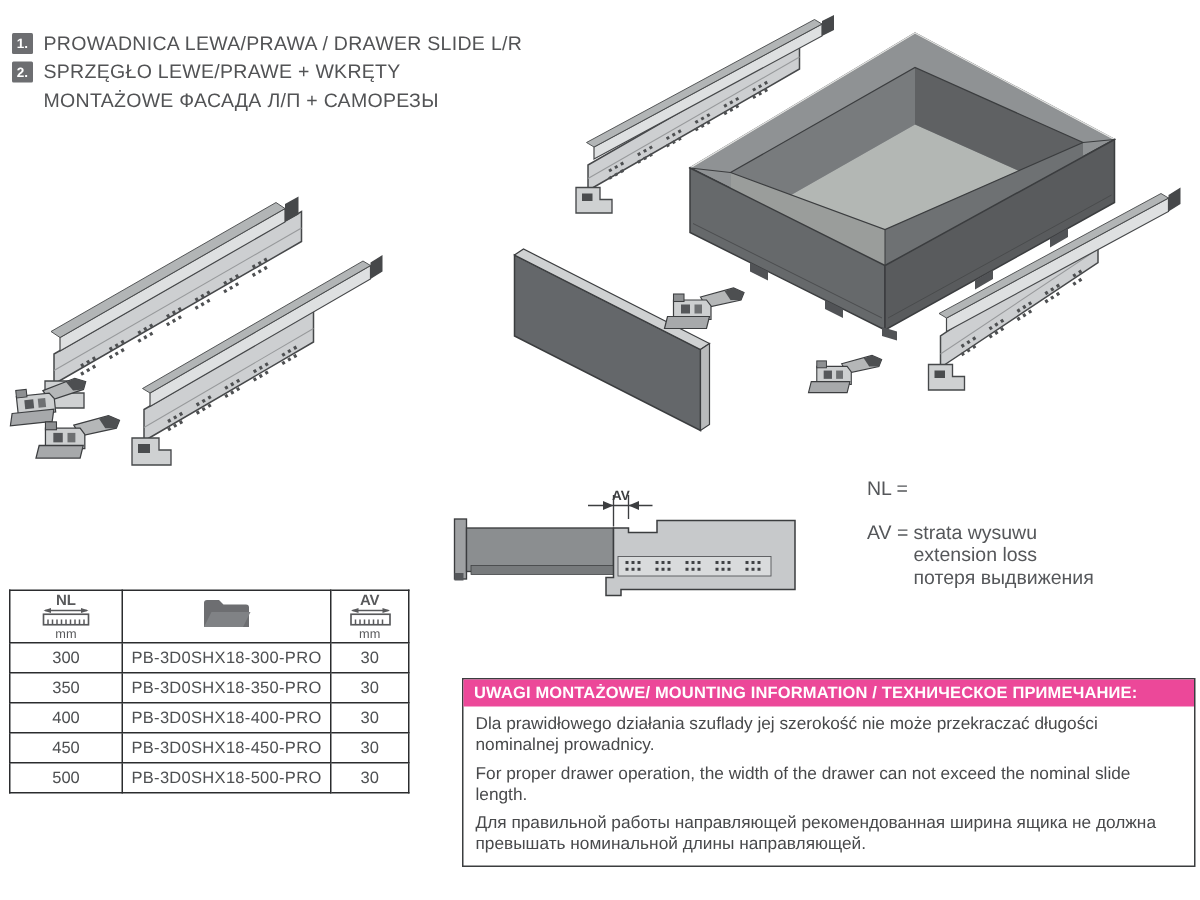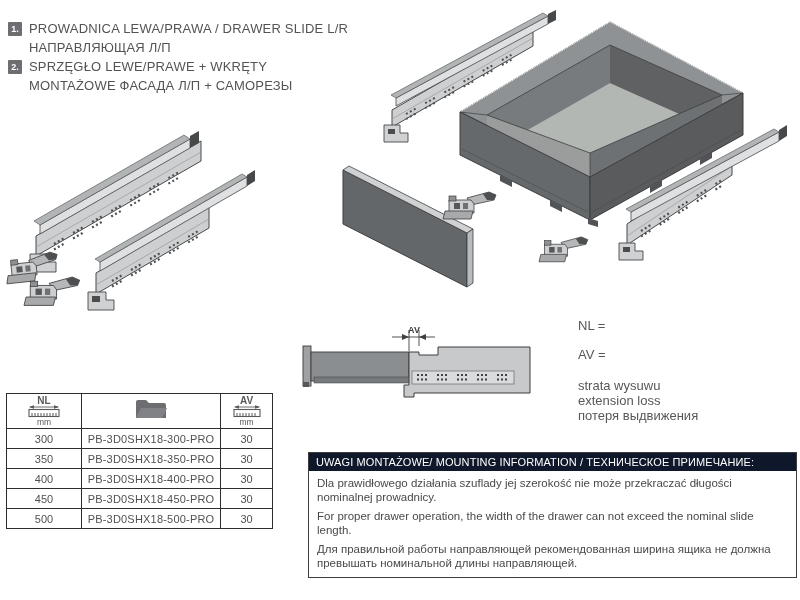--- a/index.html
+++ b/index.html
@@ -24,26 +24,26 @@
   .parts-table .hdr{height:35px;}
   .parts-table .row{height:20px;font-size:11px;}
   .dimhead{display:flex;flex-direction:column;align-items:center;justify-content:center;}
   .dimhead .lbl{font-size:10px;font-weight:bold;line-height:9px;color:#58595b;}
   .dimhead .unit{font-size:8.5px;line-height:8px;color:#58595b;}
   .part-cell{font-size:11px;letter-spacing:.2px;}
 
   
   .defs{position:absolute;left:578px;top:318px;font-size:13px;line-height:15px;color:#55575a;}
   .def-row{display:flex;}
-  .def-row + .def-row{margin-top:14px;flex-direction:column;}
+  .def-row + .def-row{margin-top:14px;}
   .def-term{flex:0 0 31px;}
 
   
   .infobox{position:absolute;left:308px;top:452px;width:487px;border:1px solid #3b3d3f;}
-  .infobox-header{background:#0f172a;color:#ffffff;font-size:11px;font-weight:normal;
+  .infobox-header{background:#ec4899;color:#ffffff;font-size:11px;font-weight:bold;
     line-height:18px;padding:0 7px;letter-spacing:.1px;white-space:nowrap;}
   .infobox-body{padding:5px 8px 7px 8px;}
   .infobox-body p{margin:0;font-size:11.5px;line-height:14px;color:#48494b;}
   .infobox-body p + p{margin-top:5px;}
 
   svg text{font-family:"Liberation Sans",sans-serif;}
 </style>
 </head>
 <body>
 
@@ -169,21 +169,20 @@
       <polygon points="419,337 426,334 426,340" fill="#3c3e40"></polygon>
       <text x="414" y="333" text-anchor="middle" font-size="9" font-weight="bold" fill="#3c3e40">AV</text>
     </g>
   </svg>
 
   <div class="legend">
     <div class="legend-item">
       <div class="legend-badge">1.</div>
       <div class="legend-lines">
         <div>PROWADNICA LEWA/PRAWA / DRAWER SLIDE L/R</div>
-        <div>НАПРАВЛЯЮЩАЯ Л/П</div>
       </div>
     </div>
     <div class="legend-item">
       <div class="legend-badge">2.</div>
       <div class="legend-lines">
         <div>SPRZĘGŁO LEWE/PRAWE + WKRĘTY</div>
         <div>MONTAŻOWE ФАСАДА Л/П + САМОРЕЗЫ</div>
       </div>
     </div>
   </div>

